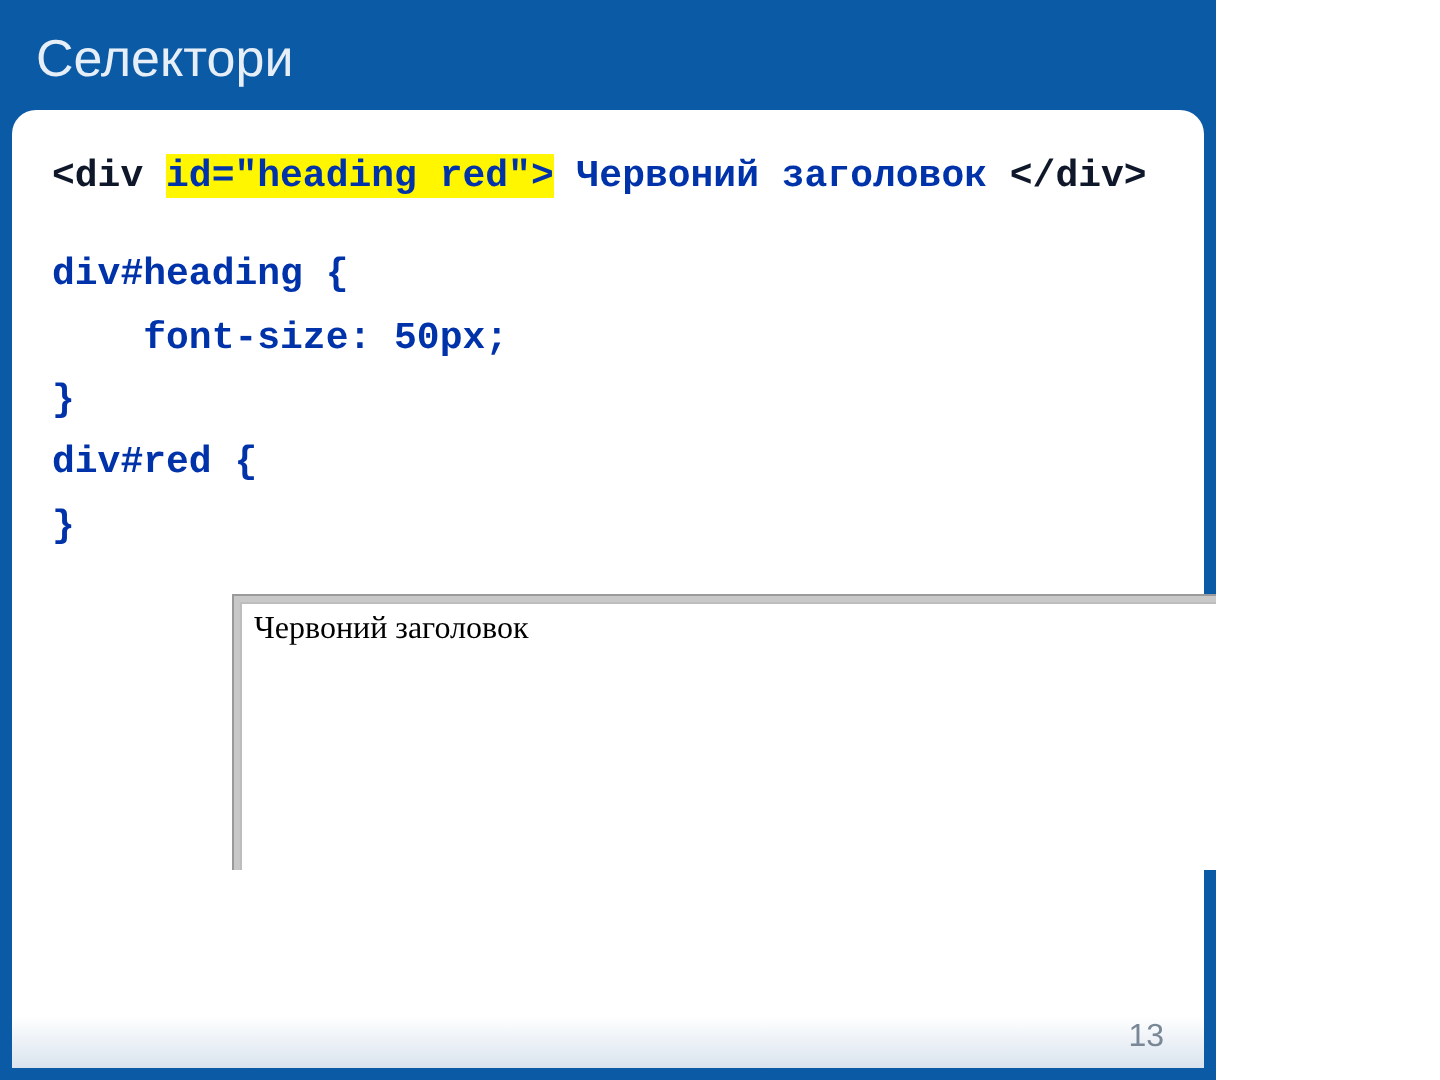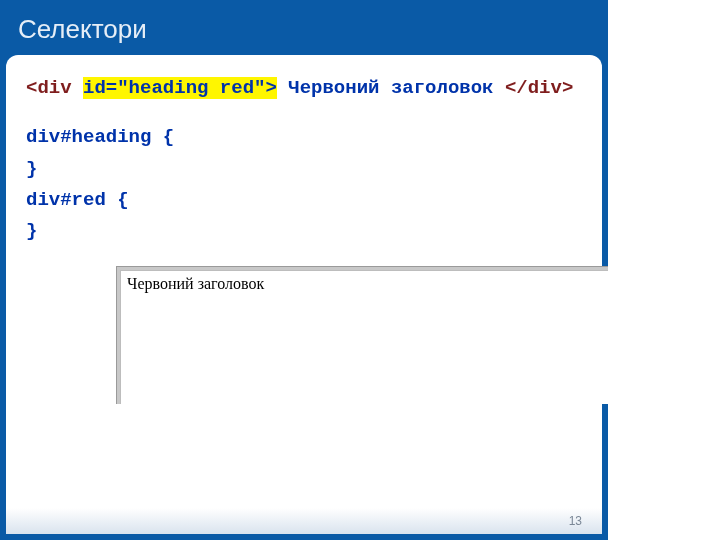--- a/index.html
+++ b/index.html
@@ -33,21 +33,21 @@
     padding: 18px 20px 0 20px;
     position: relative;
   }
   .code {
     font-family: "Courier New", Courier, monospace;
     font-size: 19px;
     font-weight: bold;
     line-height: 1.65;
     color: #0033aa;
   }
-  .tag { color: #7f1d1d; }
+  .tag { color: #0f172a; }
   .hl {
     background: #fff600;
     color: #0033aa;
   }
   .plain { color: #0033aa; }
   .spacer { height: 18px; }
   .preview-wrap {
     margin: 18px 0 0 90px;
     width: 590px;
     height: 138px;
@@ -77,39 +77,40 @@
     right: 0;
     bottom: 0;
     height: 26px;
     background: linear-gradient(to bottom, #ffffff 0%, #d9e3ee 100%);
   }
   .pagenum {
     position: absolute;
     right: 20px;
     bottom: 6px;
     color: #7a8796;
-    font-size: 12px;
+    font-size: 16px;
   }
 </style>
 </head>
 <body>
 
 <div class="slide">
   <div class="header">
     <div class="title">Селектори</div>
   </div>
   <div class="body-wrap">
     <div class="panel">
 
       <div class="code">
         <div>
           <span class="tag">&lt;div </span><span class="hl">id="heading red"&gt;</span><span class="plain"> Червоний заголовок </span><span class="tag">&lt;/div&gt;</span>
         </div>
         <div class="spacer"></div>
         <div>div#heading {</div>
+        <div style="white-space: pre;">    font-size: 50px;</div>
         <div>}</div>
         <div>div#red {</div>
         <div>}</div>
       </div>
 
       <div class="preview-wrap">
         <div class="preview-inner">
           <div class="preview-text">Червоний заголовок</div>
         </div>
       </div>

